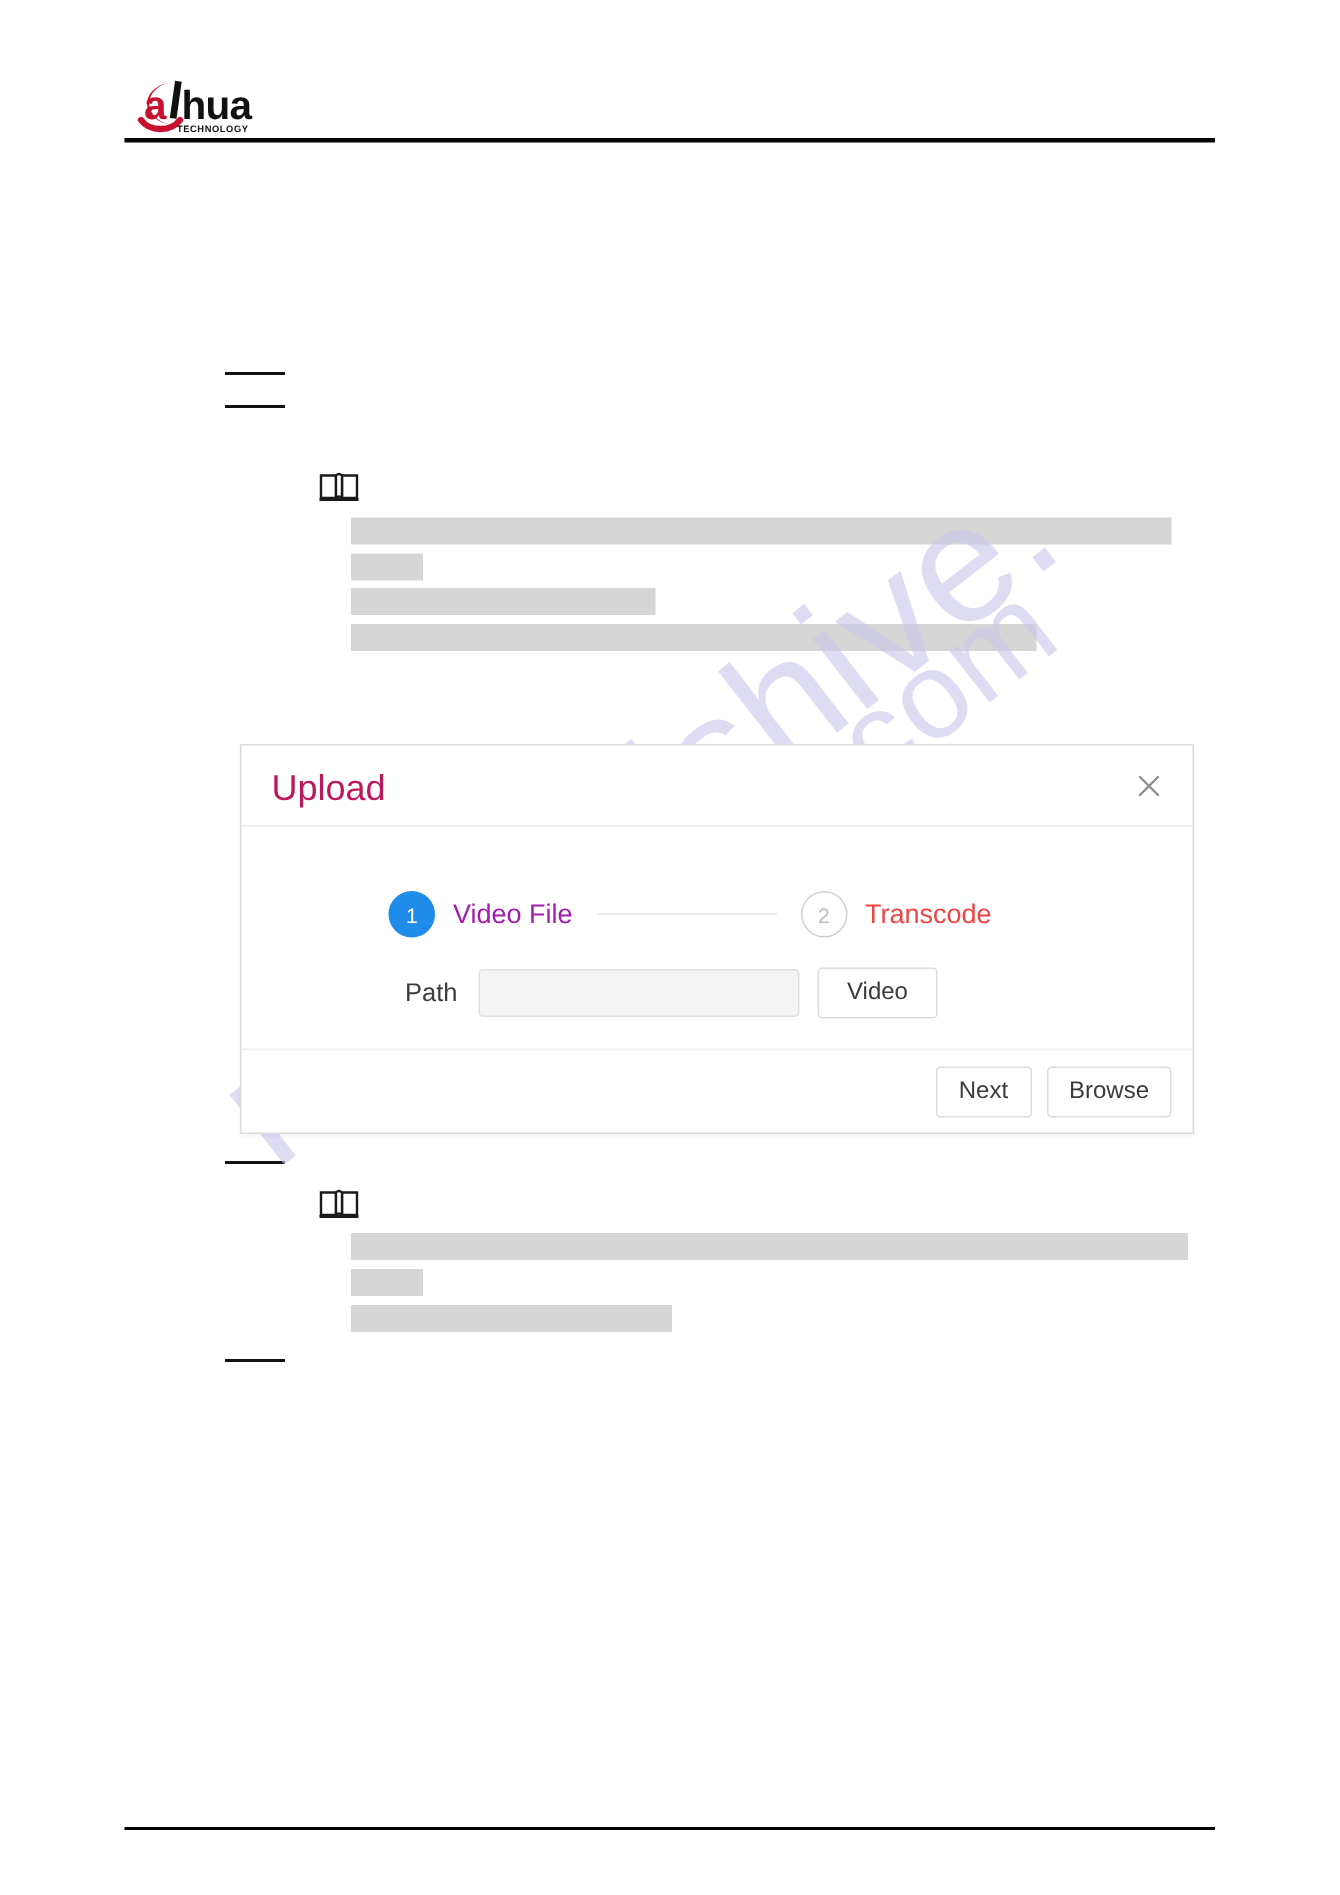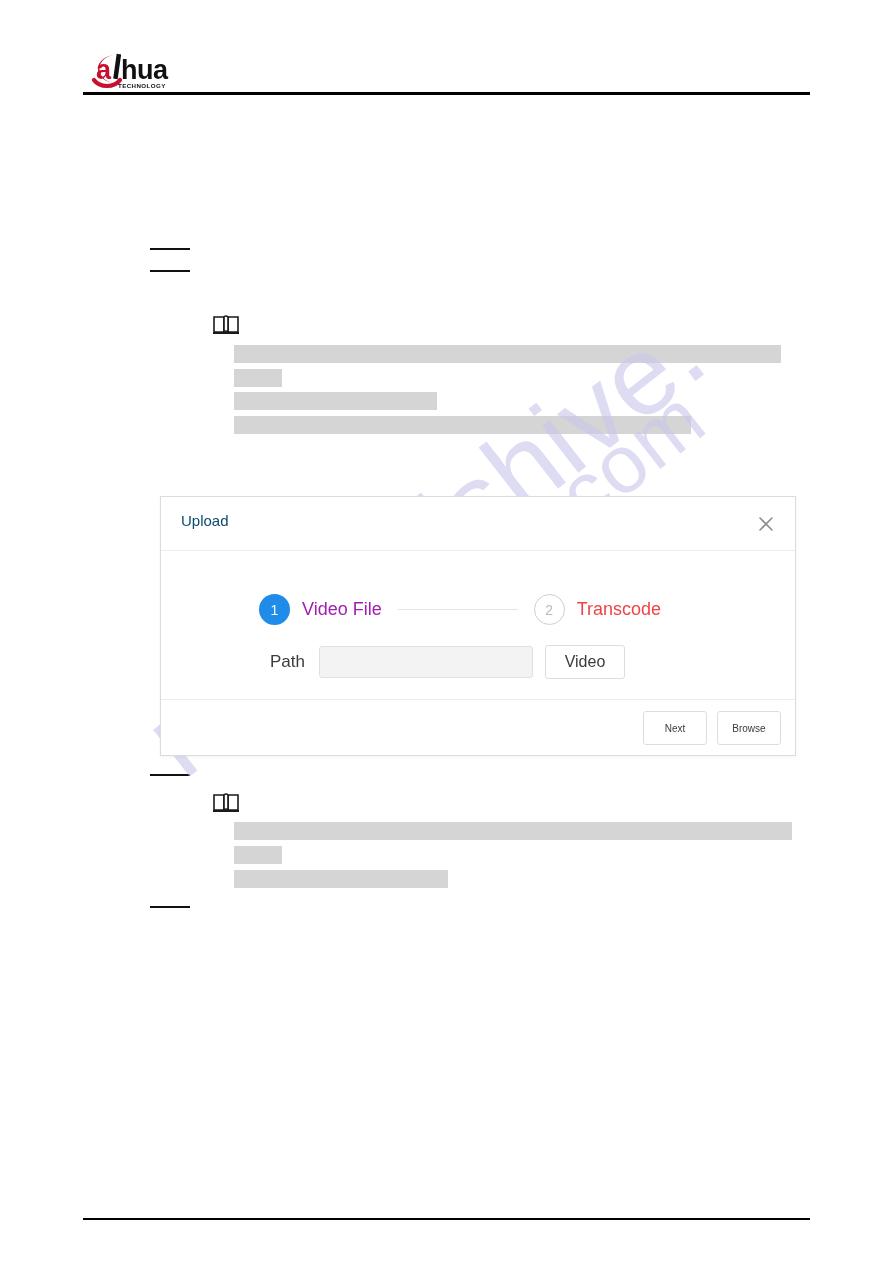--- a/index.html
+++ b/index.html
@@ -119,22 +119,22 @@
   #dialog-header {
     position: relative;
     height: 54px;
     border-bottom: 1px solid #ececec;
     box-sizing: border-box;
   }
   #dialog-title {
     position: absolute;
     left: 20px;
     top: 15px;
-    font-size: 15px;
-    color: #0c4a6e;
+    font-size: 24px;
+    color: #be185d;
     font-weight: 400;
   }
   #dialog-close {
     position: absolute;
     right: 16px;
     top: 14px;
     width: 26px;
     height: 26px;
     cursor: pointer;
     color: #8d8d8d;
@@ -245,21 +245,21 @@
     gap: 10px;
   }
   .footer-btn {
     height: 34px;
     min-width: 64px;
     padding: 0 14px;
     background: #ffffff;
     border: 1px solid #dddddd;
     border-radius: 3px;
     font-family: "Liberation Sans", sans-serif;
-    font-size: 10px;
+    font-size: 16px;
     color: #3b3b3b;
     cursor: pointer;
   }
 </style>
 </head>
 <body>
 
 <div id="page">
 
   <div id="watermark">

